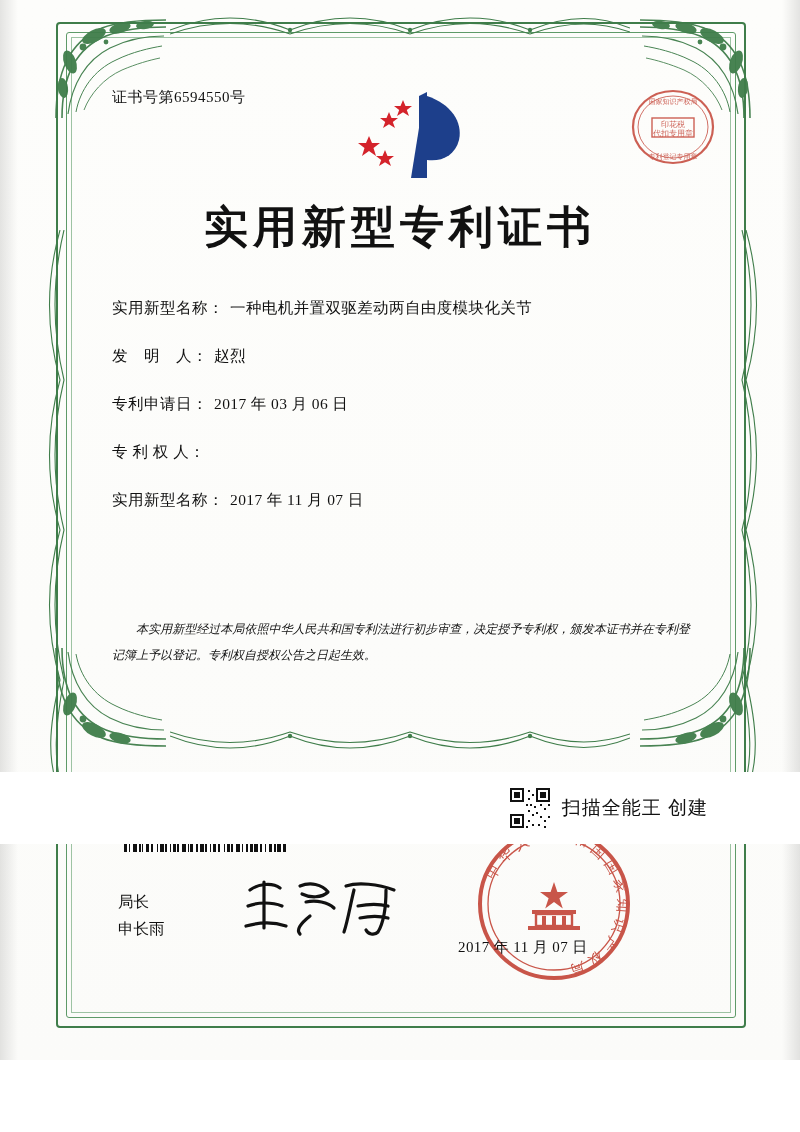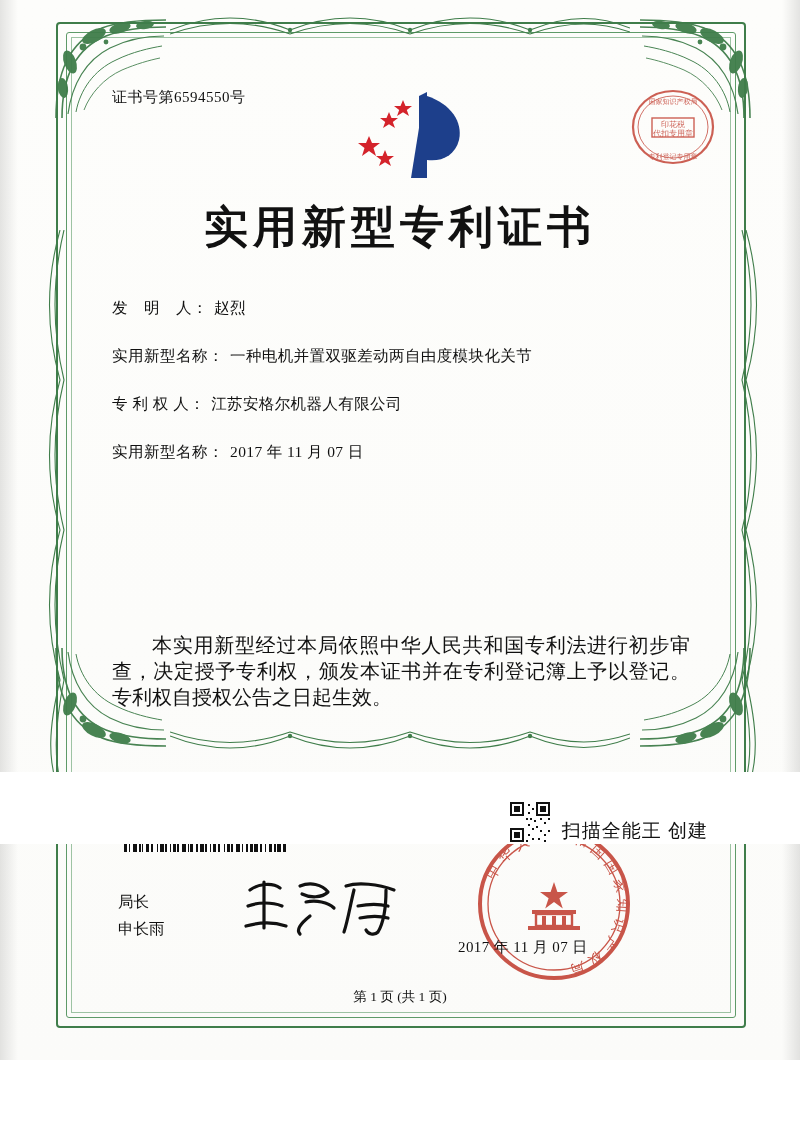--- a/index.html
+++ b/index.html
@@ -164,26 +164,27 @@
   }
   .field-value.mono {
     font-family: "Liberation Serif", "DejaVu Serif", serif;
     letter-spacing: 1px;
   }
 
   
   .body-text {
     position: absolute;
     left: 112px;
-    top: 632px;
+    top: 616px;
     width: 578px;
-    font-size: 20px;
+    font-size: 12px;
     line-height: 26px;
     color: #111;
     text-align: justify;
+    font-style: italic;
   }
   .body-text p {
     margin: 0 0 4px 0;
     text-indent: 2em;
   }
 
   
   .barcode {
     position: absolute;
     left: 124px;
@@ -250,21 +251,21 @@
 
   
   .scan-bar {
     position: absolute;
     left: 0;
     bottom: 0;
     width: 800px;
     height: 72px;
     background: #ffffff;
     display: flex;
-    align-items: flex-end;
+    align-items: center;
     justify-content: flex-end;
     padding-right: 92px;
     box-sizing: border-box;
   }
   .qr {
     width: 44px;
     height: 44px;
     margin-right: 10px;
   }
   .qr svg { width:100%; height:100%; display:block; }
@@ -444,30 +445,33 @@
           <text x="43" y="71" font-size="7">专利登记专用章</text>
         </g>
       </g>
     </svg>
   </div>
 
   <div class="title">实用新型专利证书</div>
 
   <div class="fields">
     <div class="field-row">
+      <span class="field-label">实用新型名称：</span>
+      <span class="field-value">一种电机并置双驱差动两自由度模块化关节</span>
+    </div>
+    <div class="field-row">
       <span class="field-label">发　明　人：</span>
       <span class="field-value">赵烈</span>
     </div>
     <div class="field-row">
-      <span class="field-label">实用新型名称：</span>
-      <span class="field-value">一种电机并置双驱差动两自由度模块化关节</span>
+      <span class="field-label">专利申请日：</span>
+      <span class="field-value">2017 年 03 月 06 日</span>
     </div>
     <div class="field-row">
       <span class="field-label">专 利 权 人：</span>
-      <span class="field-value">江苏安格尔机器人有限公司</span>
     </div>
     <div class="field-row">
       <span class="field-label">实用新型名称：</span>
       <span class="field-value">2017 年 11 月 07 日</span>
     </div>
   </div>
 
   <div class="body-text">
     <p>本实用新型经过本局依照中华人民共和国专利法进行初步审查，决定授予专利权，颁发本证书并在专利登记簿上予以登记。专利权自授权公告之日起生效。</p>
   </div>
@@ -590,21 +594,20 @@
           <rect x="-2" y="4" width="4" height="10" fill="#c0392b"></rect>
           <rect x="8" y="4" width="4" height="10" fill="#c0392b"></rect>
           <rect x="-26" y="14" width="52" height="4" fill="#c0392b"></rect>
         </g>
       </g>
     </svg>
   </div>
 
   <div class="seal-date">2017 年 11 月 07 日</div>
 
-  <div class="page-count">第 1 页 (共 1 页)</div>
 
   <div class="scan-bar">
     <div class="qr">
       <svg viewBox="0 0 44 44" xmlns="http://www.w3.org/2000/svg">
         <rect width="44" height="44" fill="#fff"></rect>
         <g fill="#111">
           <rect x="2" y="2" width="14" height="14"></rect>
             <rect x="4" y="4" width="10" height="10" fill="#fff"></rect>
             <rect x="6" y="6" width="6" height="6"></rect>
           <rect x="28" y="2" width="14" height="14"></rect>

